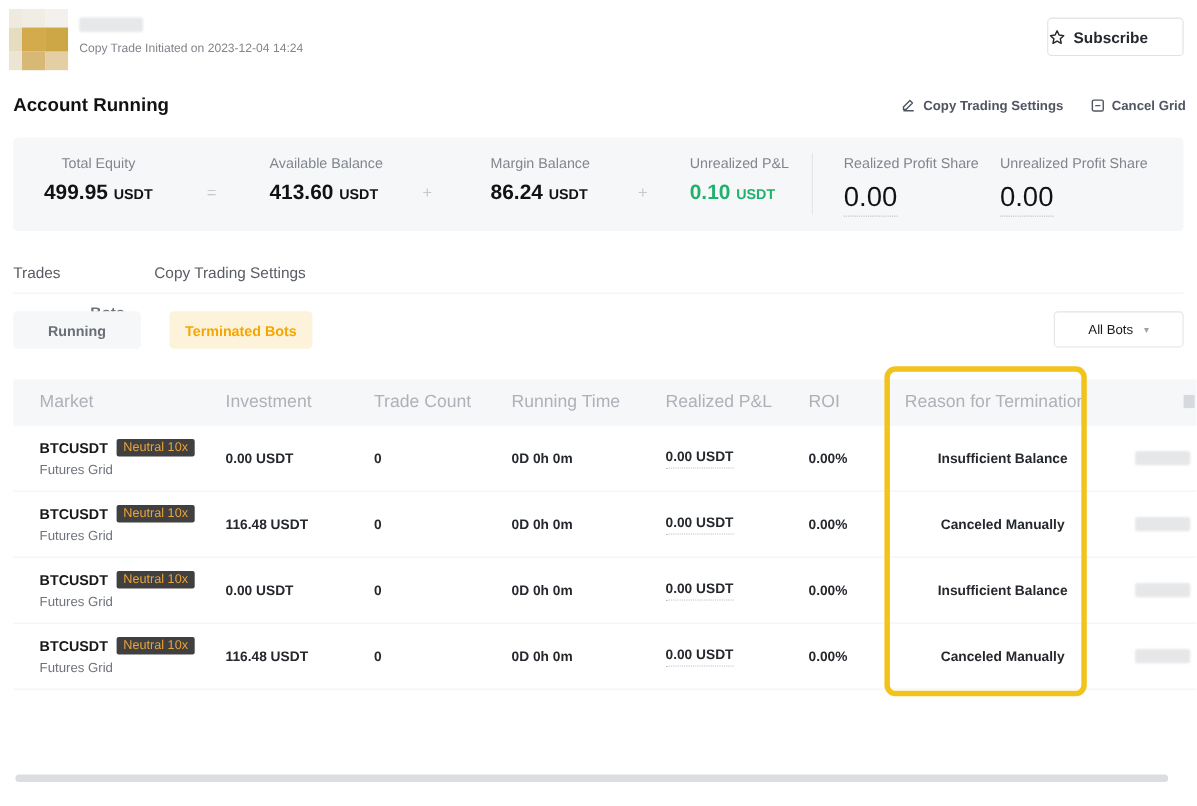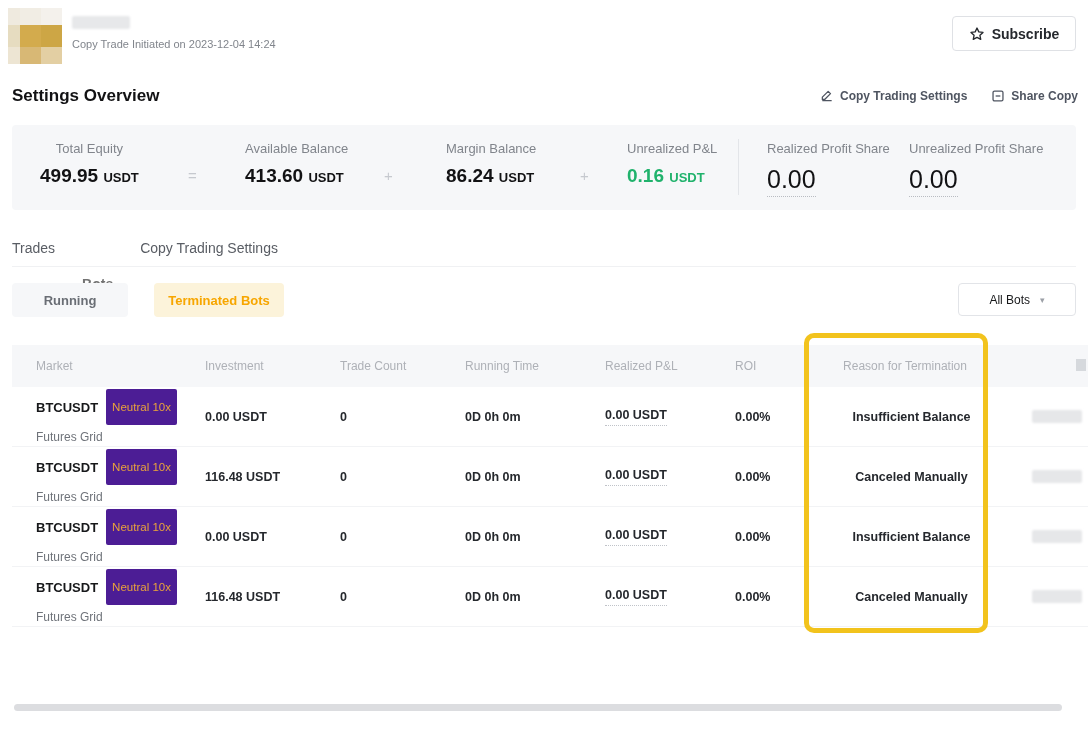--- a/index.html
+++ b/index.html
@@ -9,21 +9,21 @@
 
   
   .top-header { position:absolute; top:6px; left:8px; right:12px; height:60px; }
   .avatar { position:absolute; top:2px; left:0; width:54px; height:56px; display:grid;
             grid-template-columns:12px 21px 21px; grid-template-rows:17px 22px 17px; overflow:hidden; }
   .avatar div { width:100%; height:100%; }
   .trader-meta { position:absolute; left:64px; top:10px; }
   .name-redacted { width:58px; height:13px; background:#e7e8ea; border-radius:2px; filter:blur(1.2px); margin-bottom:9px; }
   .initiated { font-size:11px; color:#81858c;text-align:right; }
   .subscribe-btn { position:absolute; right:0; top:10px; width:124px; height:35px; background:#fff;
-                   border:1px solid #dfe1e5; border-radius:4px; display:flex; align-items:center; justify-content:center;
+                   border:1px solid #dfe1e5; border-radius:4px; display:flex; align-items:center; 
                    gap:7px; font-size:14px; font-weight:700; color:#25282d; cursor:pointer; }
   .subscribe-btn svg { display:block; }
 
   
   .overview-head { position:absolute; top:84px; left:12px; right:10px; height:24px; display:flex; align-items:center; }
   .overview-title { font-size:17px; font-weight:700; color:#121214; }
   .overview-actions { margin-left:auto; display:flex; align-items:center; gap:24px; }
   .link-action { display:flex; align-items:center; gap:6px; font-size:12px; font-weight:700; color:#4f5561; cursor:pointer; }
   .link-action svg { display:block; }
 
@@ -51,30 +51,30 @@
   .seg-running { left:0; width:116px; background:#f6f7f9; color:#6a6e75; font-weight:600; }
   .seg-terminated { left:142px; width:130px; background:#fcf3da; color:#f7a600; font-weight:700; }
   .dropdown { position:absolute; right:0; top:0; width:118px; height:33px; background:#fff; border:1px solid #e2e4e8;
               border-radius:4px; display:flex; align-items:center; justify-content:center; gap:10px; font-size:12px;
               color:#17181a; cursor:pointer; }
   .dropdown .chev { font-size:9px; color:#9ca0a7; }
 
   
   .bots-table { position:absolute; top:345px; left:12px; width:1076px; }
   .trow { display:grid; grid-template-columns:183px 135px 125px 140px 130px 80px 185px 1fr; align-items:center; }
-  .thead { height:42px; background:#f6f7f9; color:#aeb1b7; font-size:12px; }
+  .thead { height:42px; background:#f6f7f9; color:#aeb1b7; font-size:16px; }
   .thead > div { padding-left:10px; white-space:nowrap; overflow:hidden; }
   .thead .c-market { padding-left:24px; }
   .thead .c-reason { text-align:center; padding-left:15px; }
   .tbody-row { height:60px; border-bottom:1px solid #f2f3f5; font-size:12.5px; font-weight:700; color:#25282d; }
   .tbody-row > div { padding-left:10px; }
   .cell-market { padding-left:24px !important; font-weight:400; }
   .market-line1 { display:flex; align-items:center; gap:8px; margin-bottom:5px; }
   .market-sym { font-size:13px; font-weight:700; color:#17181a; }
-  .badge { background:#4c1d95; color:#e9a23b; font-size:11.5px; font-weight:400; padding:12px 6px; border-radius:2px; white-space:nowrap; }
+  .badge { background:#404040; color:#e9a23b; font-size:11.5px; font-weight:400; padding:2px 6px; border-radius:2px; white-space:nowrap; }
   .market-type { font-size:12px; color:#6f737a; }
   .pnl-dotted { display:inline-block; border-bottom:1px dotted #c0c3c9; padding-bottom:3px; }
   .cell-reason { text-align:center; padding-left:0 !important;margin-left:28px; }
   .cell-action { display:flex; justify-content:flex-end; padding-right:6px; }
   .action-redacted { width:50px; height:13px; background:#e6e7e9; border-radius:2px; filter:blur(1px); }
   .header-sliver { position:absolute; right:2px; top:14px; width:3px; height:12px; background:#c9ccd1; opacity:.7; }
 
   
   .highlight-box { position:absolute; left:804px; top:333px; width:184px; height:300px;
                    border:5px solid #f2c31d; border-radius:10px; pointer-events:none; }
@@ -107,38 +107,38 @@
       <span>
         <svg width="16" height="16" viewBox="0 0 24 24" fill="none" stroke="#25282d" stroke-width="2" stroke-linejoin="round">
           <path d="M12 3l2.7 5.8 6.3.8-4.6 4.3 1.2 6.2L12 17l-5.6 3.1 1.2-6.2L3 9.6l6.3-.8L12 3z"></path>
         </svg>
       </span>
       <span>Subscribe</span>
     </button>
   </div>
 
   <div class="overview-head">
-    <div class="overview-title">Settings Overview</div>
+    <div class="overview-title">Account Running</div>
     <div class="overview-actions">
       <div class="link-action">
         <span>
           <svg width="14" height="14" viewBox="0 0 24 24" fill="none" stroke="#4f5561" stroke-width="2.2" stroke-linejoin="round">
             <path d="M4 20h16M14 4l4 4L8 18H4v-4L14 4z"></path>
           </svg>
         </span>
         <span>Copy Trading Settings</span>
       </div>
       <div class="link-action">
         <span>
           <svg width="14" height="14" viewBox="0 0 24 24" fill="none" stroke="#4f5561" stroke-width="2.2" stroke-linejoin="round">
             <rect x="3.5" y="3.5" width="17" height="17" rx="2.5"></rect>
             <path d="M8 12h8"></path>
           </svg>
         </span>
-        <span>Share Copy</span>
+        <span>Cancel Grid</span>
       </div>
     </div>
   </div>
 
   <div class="stats-bar">
     <div class="stat" style="left:28px">
       <div class="lbl">Total Equity</div>
       <div class="val"><span>499.95</span> <span class="unit">USDT</span></div>
     </div>
     <div class="op" style="left:176px">=</div>
@@ -147,21 +147,21 @@
       <div class="val"><span>413.60</span> <span class="unit">USDT</span></div>
     </div>
     <div class="op" style="left:372px">+</div>
     <div class="stat" style="left:434px">
       <div class="lbl">Margin Balance</div>
       <div class="val"><span>86.24</span> <span class="unit">USDT</span></div>
     </div>
     <div class="op" style="left:568px">+</div>
     <div class="stat" style="left:615px">
       <div class="lbl">Unrealized P&amp;L</div>
-      <div class="val green"><span>0.16</span> <span class="unit">USDT</span></div>
+      <div class="val green"><span>0.10</span> <span class="unit">USDT</span></div>
     </div>
     <div class="stats-divider"></div>
     <div class="stat" style="left:755px">
       <div class="lbl">Realized Profit Share</div>
       <div class="val dotted">0.00</div>
     </div>
     <div class="stat" style="left:897px">
       <div class="lbl">Unrealized Profit Share</div>
       <div class="val dotted">0.00</div>
     </div>

